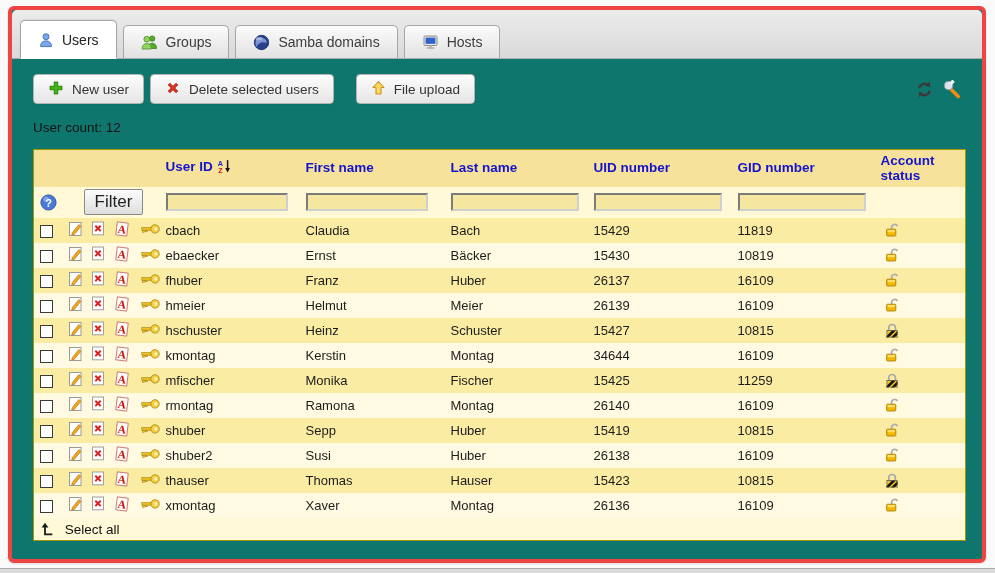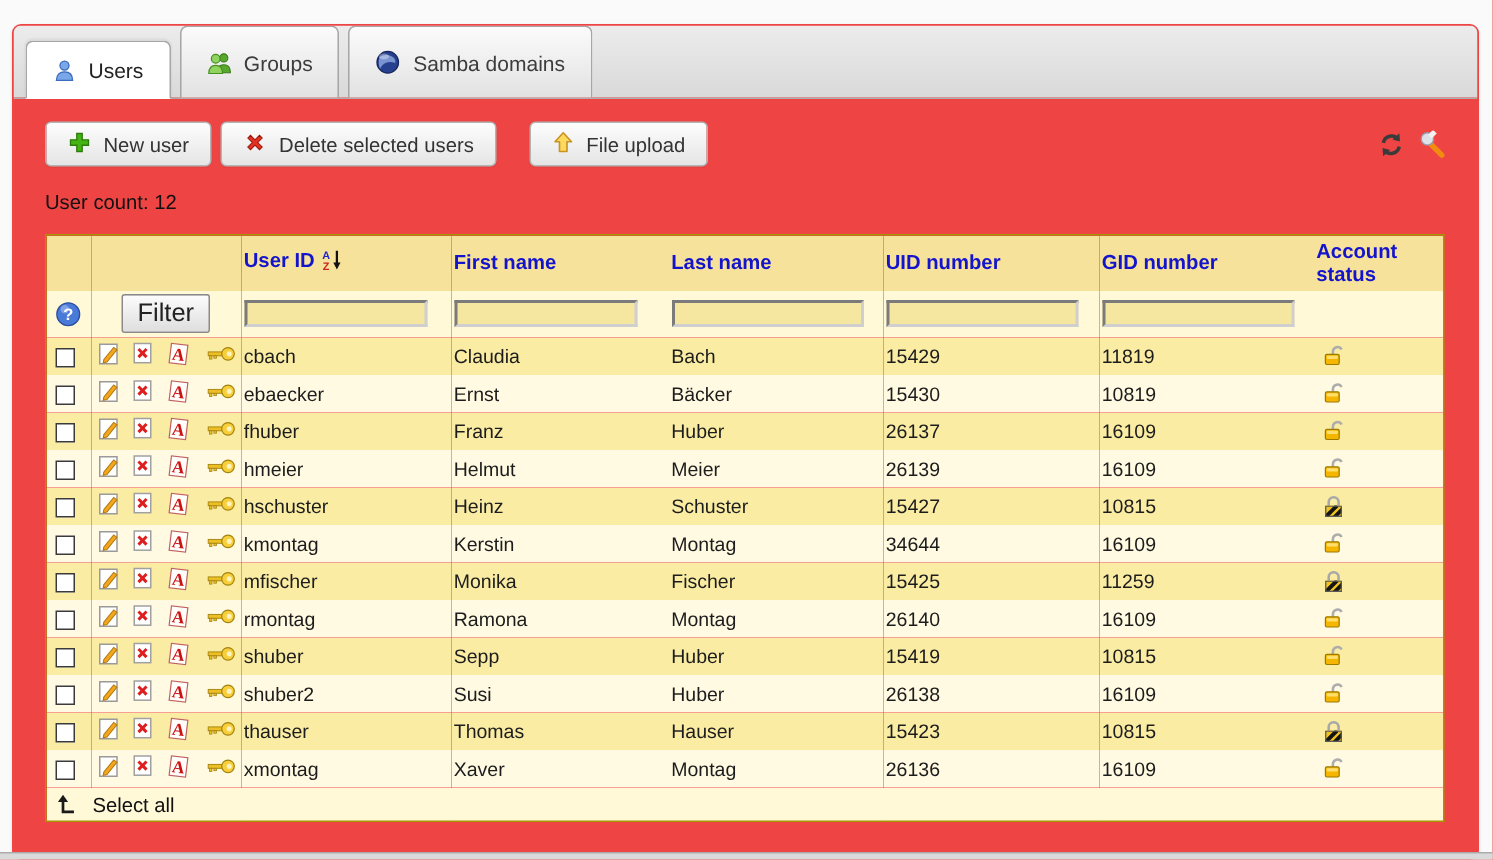--- a/index.html
+++ b/index.html
@@ -4,39 +4,39 @@
 <style>
   * { box-sizing: border-box; }
   html,body { margin:0; padding:0; }
   body {
     width:995px; height:573px; position:relative; overflow:hidden;
     background:#fafafa;
     font-family:"Liberation Sans", sans-serif;
     -webkit-font-smoothing:antialiased;
   }
   .panel {
-    position:absolute; left:8px; top:16px; width:978px; height:557px;
-    background:#ef4444; border:1px solid #ef4444; border-radius:6px;
+    position:absolute; left:8px; top:6px; width:978px; height:557px;
+    background:#0f766e; border:4px solid #ef4444; border-radius:6px;
     box-shadow:0 1px 2px rgba(0,0,0,0.12);
   }
   .footer-bar {
     position:absolute; left:0; bottom:0; width:995px; height:5px;
     background:#dadadb; border-top:1px solid #ababab;
   }
   
   .tabbar {
     height:49px; padding:10px 8px 0 8px;
     display:flex; align-items:flex-end; gap:6px;
     background:linear-gradient(#ececec,#d9d9d9);
     border-bottom:1px solid #adadad;
     border-radius:5px 5px 0 0;
   }
   .tab {
     display:inline-flex; align-items:center; gap:8px;
-    height:48px; padding:0 17px;
+    height:33px; padding:0 17px;
     border:1px solid #a6a6a6; border-bottom:none;
     border-radius:5px 5px 0 0;
     background:linear-gradient(#fbfbfb,#e2e2e2);
     font-size:14px; color:#3c3c3c; cursor:pointer; position:relative;
   }
   .tab.active {
     height:39px; margin-bottom:-1px; z-index:2;
     background:#fff; border-bottom:1px solid #fff;
     box-shadow:0 -1px 2px rgba(0,0,0,0.08);
     color:#222;
@@ -122,20 +122,31 @@
     </div>
     <div class="tab">
       <span class="ticon">
         <svg width="17" height="17" viewBox="0 0 17 17">
           <circle cx="8.5" cy="8.5" r="7.2" fill="#27418f" stroke="#17265c" stroke-width="0.8"></circle>
           <path d="M3 5 Q7 2.5 11 4.5 Q14 6 13.5 9 Q10 7.5 7 9 Q4 10.5 3.5 13 Q1.8 10 3 5 Z" fill="#8aa2dd" opacity="0.85"></path>
           <ellipse cx="6" cy="4.6" rx="3.4" ry="1.9" fill="#ffffff" opacity="0.35"></ellipse>
         </svg>
       </span>
       <span>Samba domains</span>
+    </div>
+    <div class="tab">
+      <span class="ticon">
+        <svg width="17" height="16" viewBox="0 0 17 16">
+          <rect x="2" y="2" width="13" height="9.5" rx="1.2" fill="#e6e6e6" stroke="#8a8a8a"></rect>
+          <rect x="3.6" y="3.6" width="9.8" height="6.2" fill="#2f62cc"></rect>
+          <rect x="7" y="11.5" width="3" height="1.8" fill="#b8b8b8"></rect>
+          <rect x="4.8" y="13.3" width="7.4" height="1.4" fill="#a8a8a8"></rect>
+        </svg>
+      </span>
+      <span>Hosts</span>
     </div>
   </div>
 
   <div class="content">
 
     <div class="toolbar">
       <button class="btn">
         <span>
           <svg width="16" height="16" viewBox="0 0 16 16">
             <path d="M6.2 2 H9.8 V6.2 H14 V9.8 H9.8 V14 H6.2 V9.8 H2 V6.2 H6.2 Z" fill="#44b414" stroke="#2d7d0c" stroke-width="0.9"></path>

